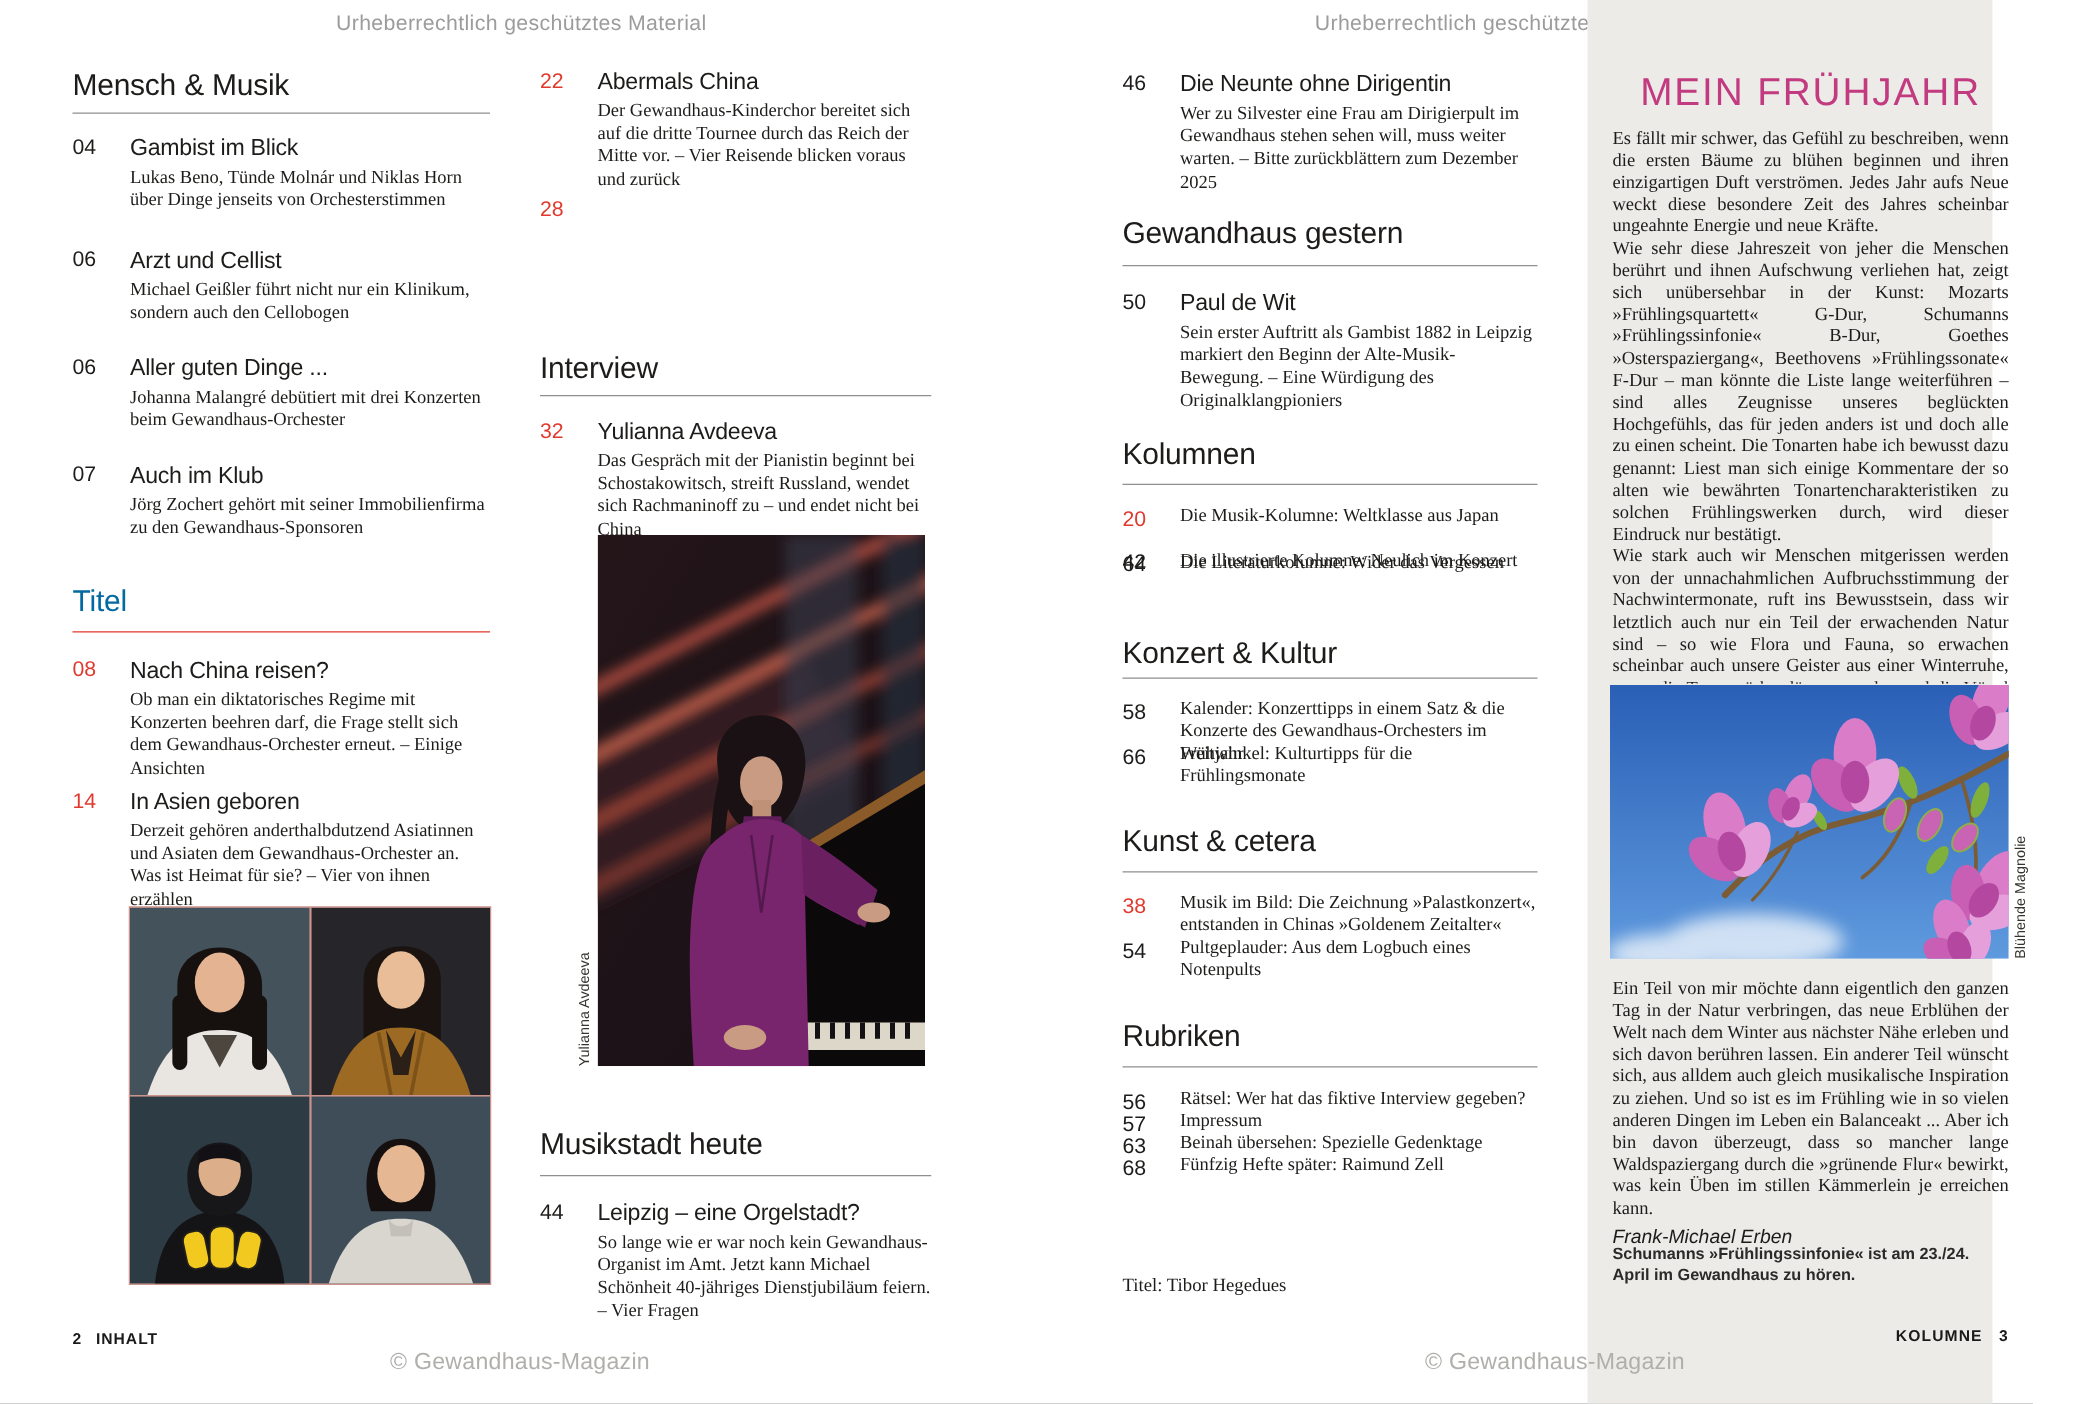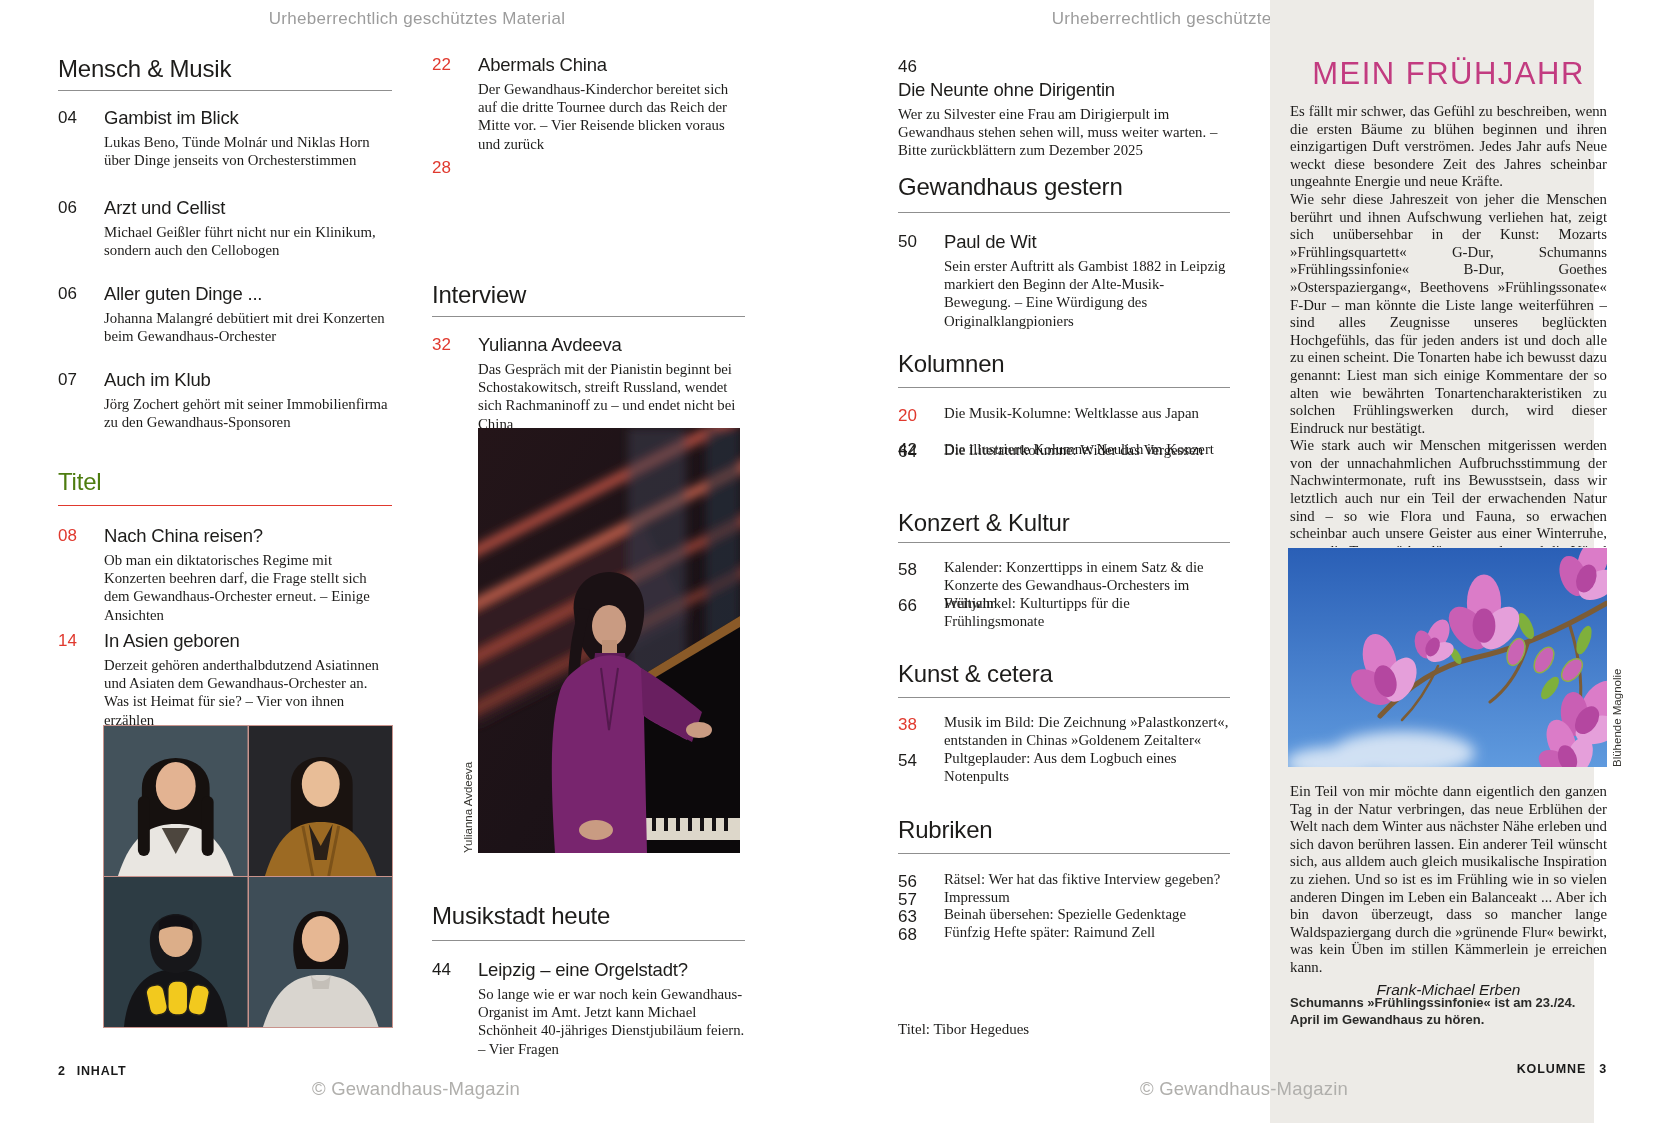--- a/index.html
+++ b/index.html
@@ -4,21 +4,21 @@
 <style>
   *{margin:0;padding:0;box-sizing:border-box;}
   html,body{background:#888;}
   #canvas{position:relative;width:1663px;height:1123px;background:#ffffff;overflow:hidden;
           font-family:"Liberation Sans",sans-serif;}
   .col{position:absolute;top:0;height:955px;}
   #col1{left:58px;width:334px;}
   #col2{left:432px;width:313px;}
   #col3{left:898px;width:332px;}
   .heading{position:absolute;font:400 24px/28px "Liberation Sans",sans-serif;color:#1d1c1a;letter-spacing:-0.2px;white-space:nowrap;}
-  .heading.red{color:#4d7c0f;}
+  .heading.red{color:#0369a1;}
   .rule{position:absolute;left:0;height:1px;background:#8f8f8f;}
   .rule.red{background:#e0392e;}
   .entry{position:absolute;display:flex;width:100%;}
   .num{width:46px;flex:none;font:400 17px/23px "Liberation Sans",sans-serif;color:#1d1c1a;}
   .num.red{color:#e0392e;}
   .ebody{flex:1;}
   .etitle{font:400 18.5px/23px "Liberation Sans",sans-serif;color:#1d1c1a;letter-spacing:-0.2px;}
   .edesc{font:400 14.8px/18.2px "Liberation Serif",serif;color:#1d1c1a;margin-top:4px;}
   .item{position:absolute;display:flex;width:100%;}
   .itext{flex:1;font:400 14.8px/18px "Liberation Serif",serif;color:#1d1c1a;}
@@ -44,21 +44,21 @@
   .portrait svg,#pianist-photo svg,#magnolia-photo svg{display:block;width:100%;height:100%;}
   
   #rightcol{position:absolute;left:1270px;top:0;width:324px;height:1123px;background:#edebe7;}
   #article-title{position:absolute;left:20px;top:57px;width:317px;text-align:center;
                  font:400 31px/34px "Liberation Sans",sans-serif;letter-spacing:1.5px;color:#c23b80;white-space:nowrap;}
   .abody{position:absolute;left:20px;width:317px;text-align:justify;
          font:400 14.8px/17.6px "Liberation Serif",serif;color:#1c1b1a;}
   .abody p{margin:0;}
   #abody1{top:103px;max-height:444px;overflow:hidden;}
   #abody2{top:783px;}
-  .author{font:italic 400 15.5px/20px "Liberation Sans",sans-serif;text-align:center;margin-top:3px;color:#1c1b1a;}
+  .author{font:italic 400 15.5px/20px "Liberation Sans",sans-serif;text-align:left;margin-top:3px;color:#1c1b1a;}
   #magnolia-photo{position:absolute;left:18px;top:548px;width:319px;height:219px;}
   #article-note{position:absolute;left:20px;top:995px;width:312px;
                 font:700 13px/16.5px "Liberation Sans",sans-serif;color:#2a2a28;}
   #footer-right{position:absolute;left:20px;top:1062px;width:317px;text-align:right;
                 font:700 12.5px/14px "Liberation Sans",sans-serif;letter-spacing:.9px;color:#1a1a1a;}
   #footer-right .pgnum{margin-left:13px;}
 </style>
 </head>
 <body>
 
@@ -243,21 +243,21 @@
     <div class="entry" style="top:958px;">
       <div class="num">44</div>
       <div class="ebody">
           <div class="etitle">Leipzig – eine Orgelstadt?</div>
       <div class="edesc">So lange wie er war noch kein Gewandhaus-Organist im Amt. Jetzt kann Michael Schönheit 40-jähriges Dienstjubiläum feiern. – Vier Fragen</div>
         </div>
     </div>
   </div>
 
   <div class="col" id="col3">
-    <div class="entry" style="top:55px;flex-direction:column;">
+    <div class="entry" style="top:55px;">
       <div class="num">46</div>
       <div class="ebody">
           <div class="etitle">Die Neunte ohne Dirigentin</div>
       <div class="edesc">Wer zu Silvester eine Frau am Dirigierpult im Gewandhaus stehen sehen will, muss weiter warten. – Bitte zurückblättern zum Dezember 2025</div>
         </div>
     </div>
 
     <div class="heading" style="top:173px;">Gewandhaus gestern</div>
     <div class="rule" style="top:212px;width:332px;"></div>
 

